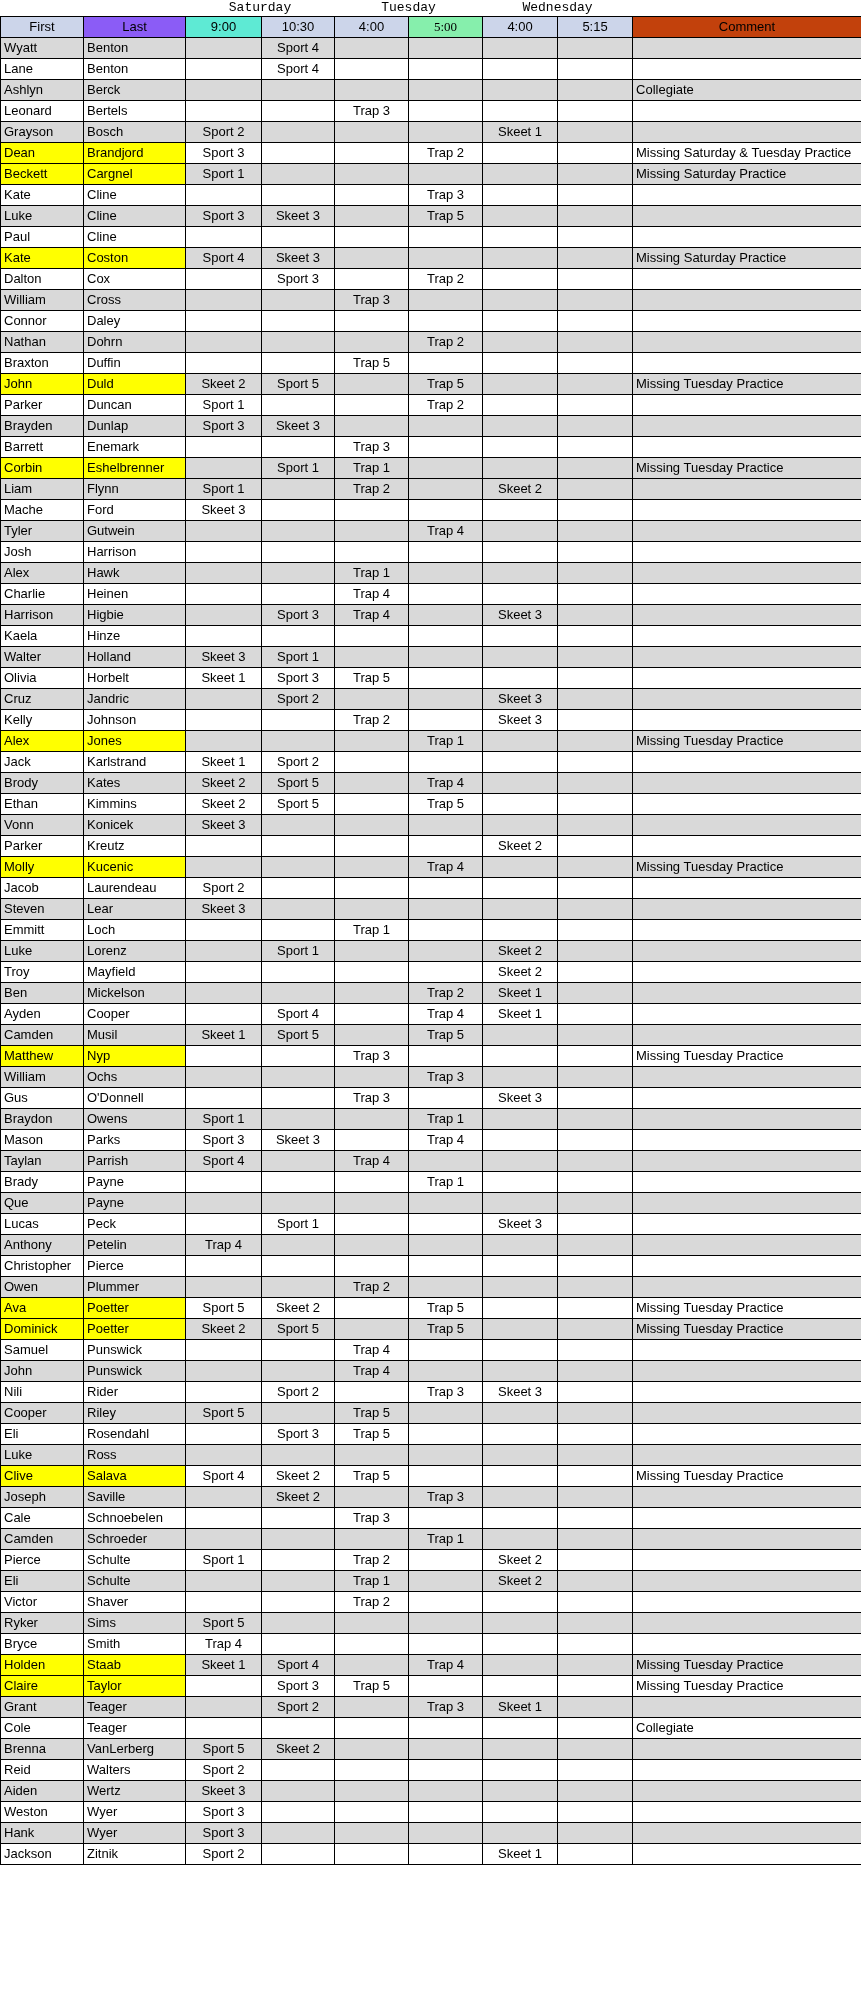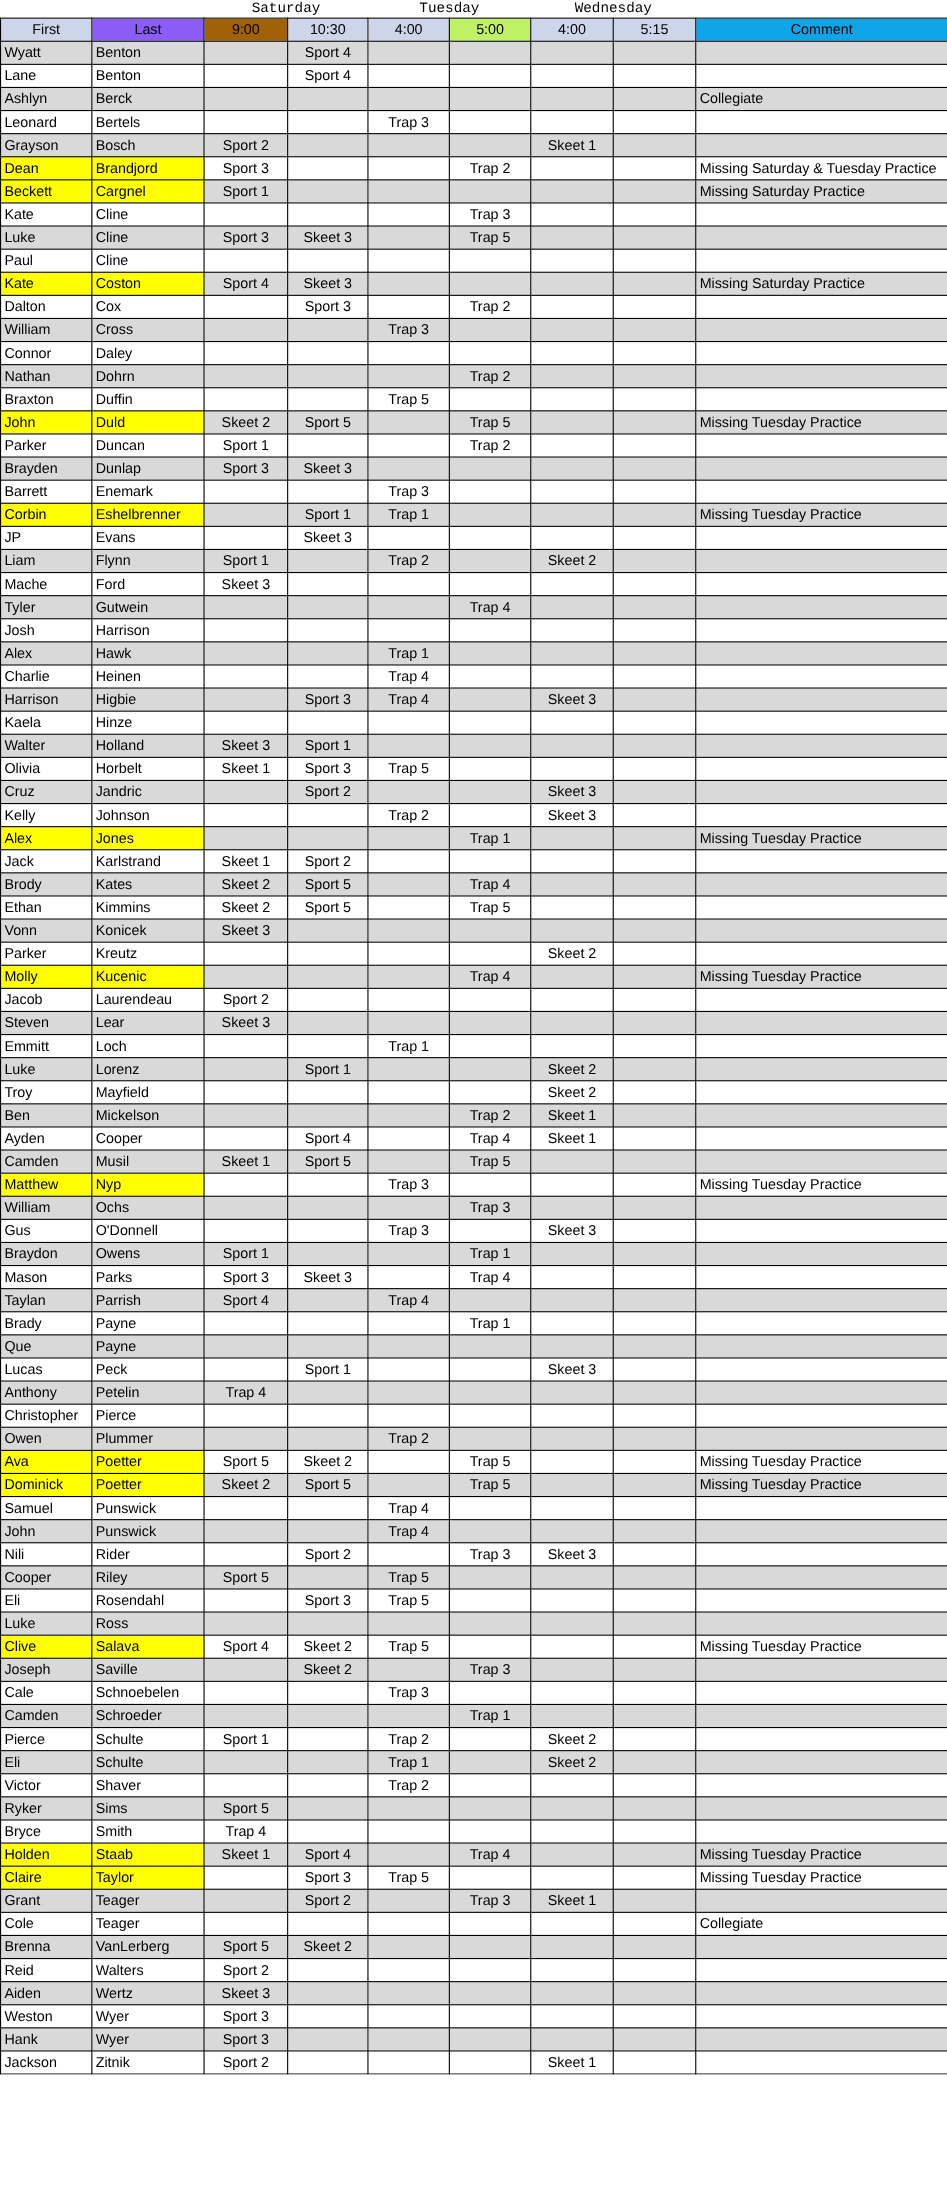--- a/index.html
+++ b/index.html
@@ -53,27 +53,27 @@
     <tr class="day-row">
         <td colspan="2"></td>
         <td colspan="2">Saturday</td>
         <td colspan="2">Tuesday</td>
         <td colspan="2">Wednesday</td>
         <td colspan="1"></td>
       </tr>
     <tr class="head-row">
         <th class="col-first" style="background: rgb(204, 213, 234); text-align: center;">First</th>
         <th class="col-last" style="background: #8b5cf6;">Last</th>
-        <th class="col-sat_900" style="background: #a16207;">9:00</th>
+        <th class="col-sat_900" style="background: #5eead4;">9:00</th>
         <th class="col-sat_1030" style="background: rgb(204, 213, 234);">10:30</th>
         <th class="col-tue_400" style="background: rgb(204, 213, 234);">4:00</th>
-        <th class="col-tue_500" style="background: #bef264;">5:00</th>
+        <th class="col-tue_500" style="background: #86efac; font-family: Liberation Serif, serif;">5:00</th>
         <th class="col-wed_400" style="background: rgb(204, 213, 234);">4:00</th>
         <th class="col-wed_515" style="background: rgb(204, 213, 234);">5:15</th>
-        <th class="col-comment" style="background: #0ea5e9;">Comment</th>
+        <th class="col-comment" style="background: #c2410c;">Comment</th>
       </tr>
   </thead>
   <tbody>
       <tr class="stripe">
         <td class="col-first">Wyatt</td>
         <td class="col-last">Benton</td>
         <td class="col-sat_900"></td>
         <td class="col-sat_1030">Sport 4</td>
         <td class="col-tue_400"></td>
         <td class="col-tue_500"></td>
@@ -293,31 +293,20 @@
       <tr class="stripe">
         <td class="col-first hl">Corbin</td>
         <td class="col-last hl">Eshelbrenner</td>
         <td class="col-sat_900"></td>
         <td class="col-sat_1030">Sport 1</td>
         <td class="col-tue_400">Trap 1</td>
         <td class="col-tue_500"></td>
         <td class="col-wed_400"></td>
         <td class="col-wed_515"></td>
         <td class="col-comment">Missing Tuesday Practice</td>
-      </tr>
-      <tr>
-        <td class="col-first">JP</td>
-        <td class="col-last">Evans</td>
-        <td class="col-sat_900"></td>
-        <td class="col-sat_1030">Skeet 3</td>
-        <td class="col-tue_400"></td>
-        <td class="col-tue_500"></td>
-        <td class="col-wed_400"></td>
-        <td class="col-wed_515"></td>
-        <td class="col-comment"></td>
       </tr>
       <tr class="stripe">
         <td class="col-first">Liam</td>
         <td class="col-last">Flynn</td>
         <td class="col-sat_900">Sport 1</td>
         <td class="col-sat_1030"></td>
         <td class="col-tue_400">Trap 2</td>
         <td class="col-tue_500"></td>
         <td class="col-wed_400">Skeet 2</td>
         <td class="col-wed_515"></td>

